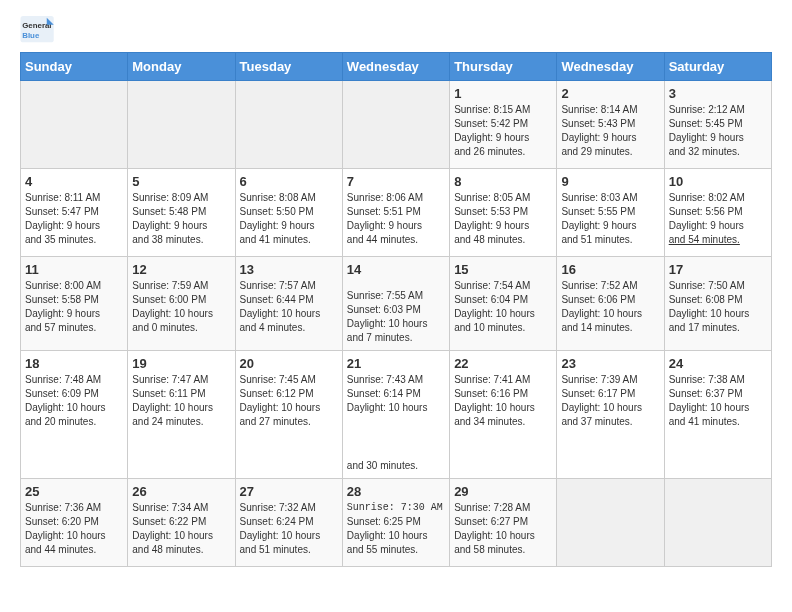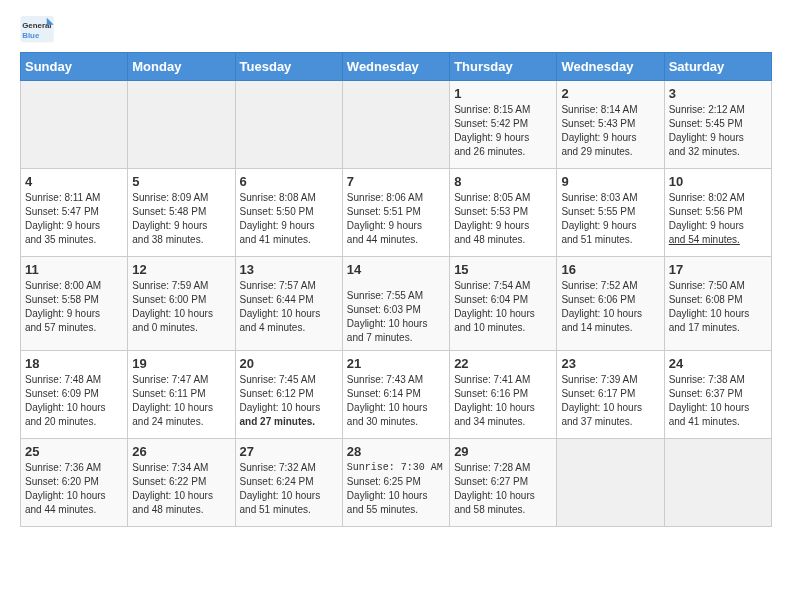--- a/index.html
+++ b/index.html
@@ -297,30 +297,30 @@
             <span style="display: block;">Daylight: 10 hours</span>
             <span style="display: block;">and 24 minutes.</span>
           </div>
         </td>
         <td>
           <span class="day-number">20</span>
           <div class="cell-content">
             <span style="display: block;">Sunrise: 7:45 AM</span>
             <span style="display: block;">Sunset: 6:12 PM</span>
             <span style="display: block;">Daylight: 10 hours</span>
-            <span style="display: block; font-weight: bold;">and 27 minutes.</span>
+            <span style="display: block;">and 27 minutes.</span>
           </div>
         </td>
         <td>
           <span class="day-number">21</span>
           <div class="cell-content">
             <span style="display: block;">Sunrise: 7:43 AM</span>
             <span style="display: block;">Sunset: 6:14 PM</span>
             <span style="display: block;">Daylight: 10 hours</span>
-            <span style="display: block;">and 30 minutes.</span>
+            <span style="display: block; margin-top: 44px;">and 30 minutes.</span>
           </div>
         </td>
         <td>
           <span class="day-number">22</span>
           <div class="cell-content">
             <span style="display: block;">Sunrise: 7:41 AM</span>
             <span style="display: block;">Sunset: 6:16 PM</span>
             <span style="display: block;">Daylight: 10 hours</span>
             <span style="display: block;">and 34 minutes.</span>
           </div>

